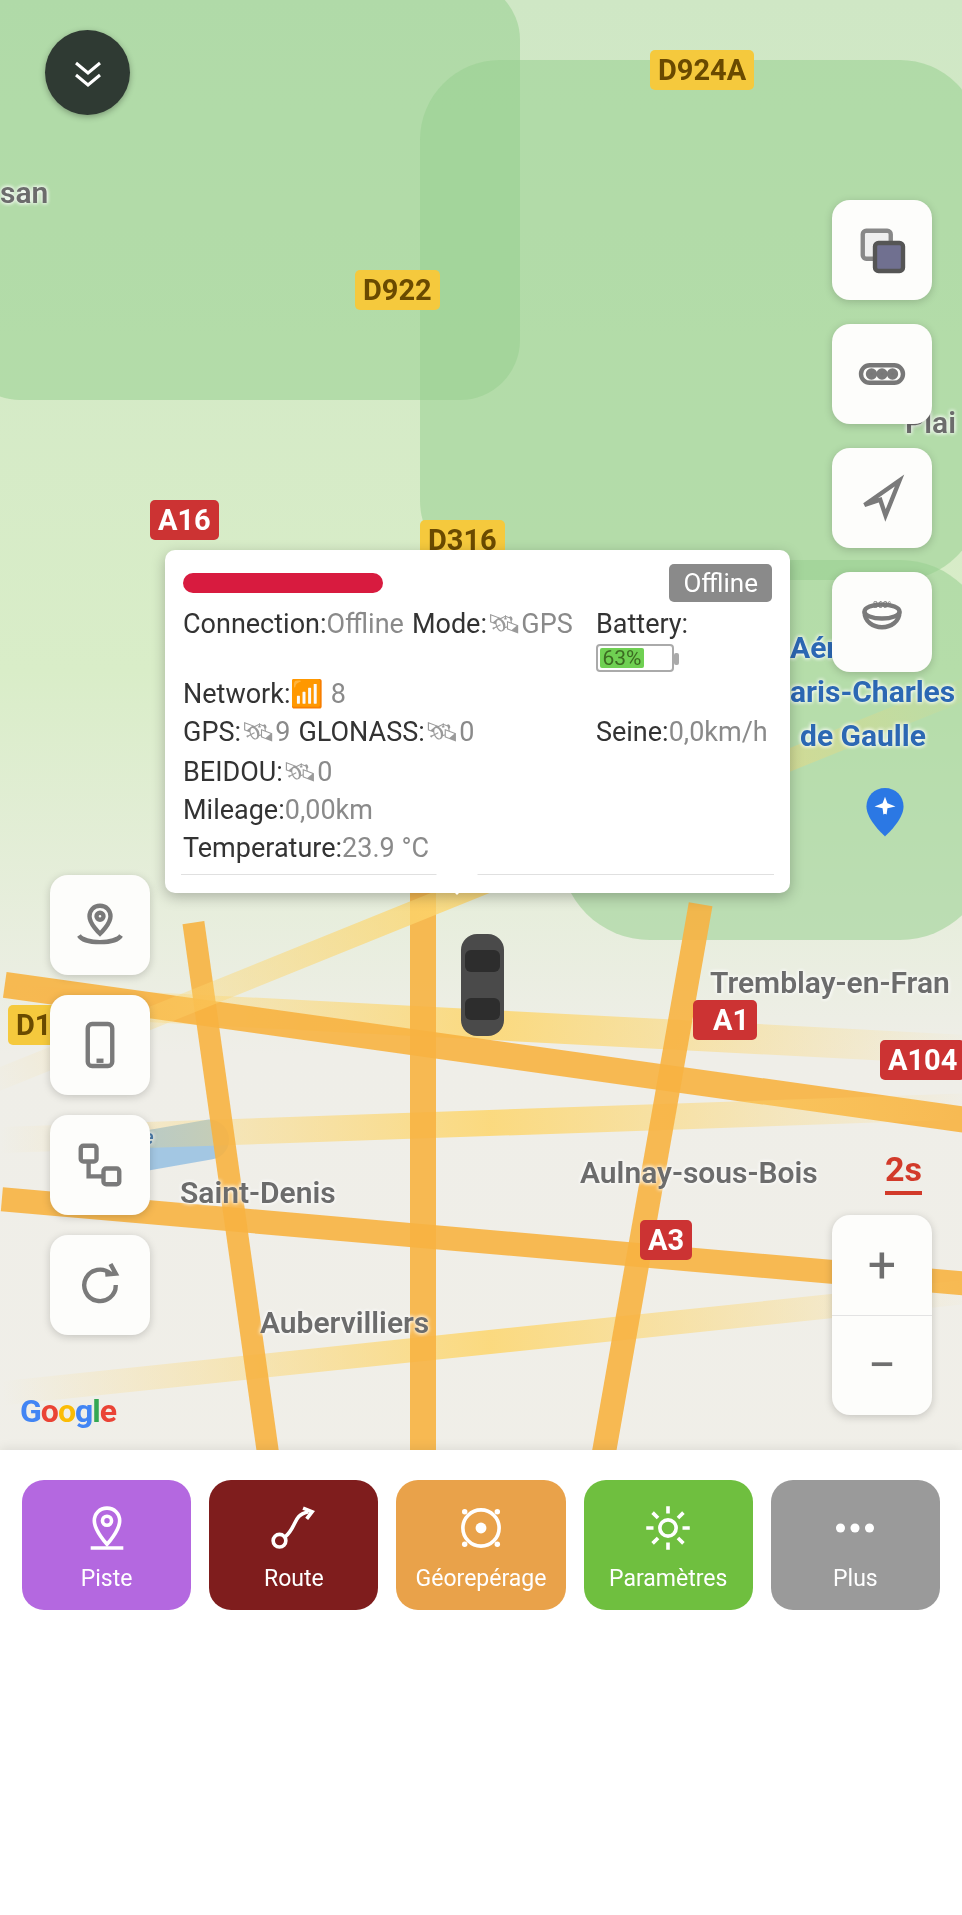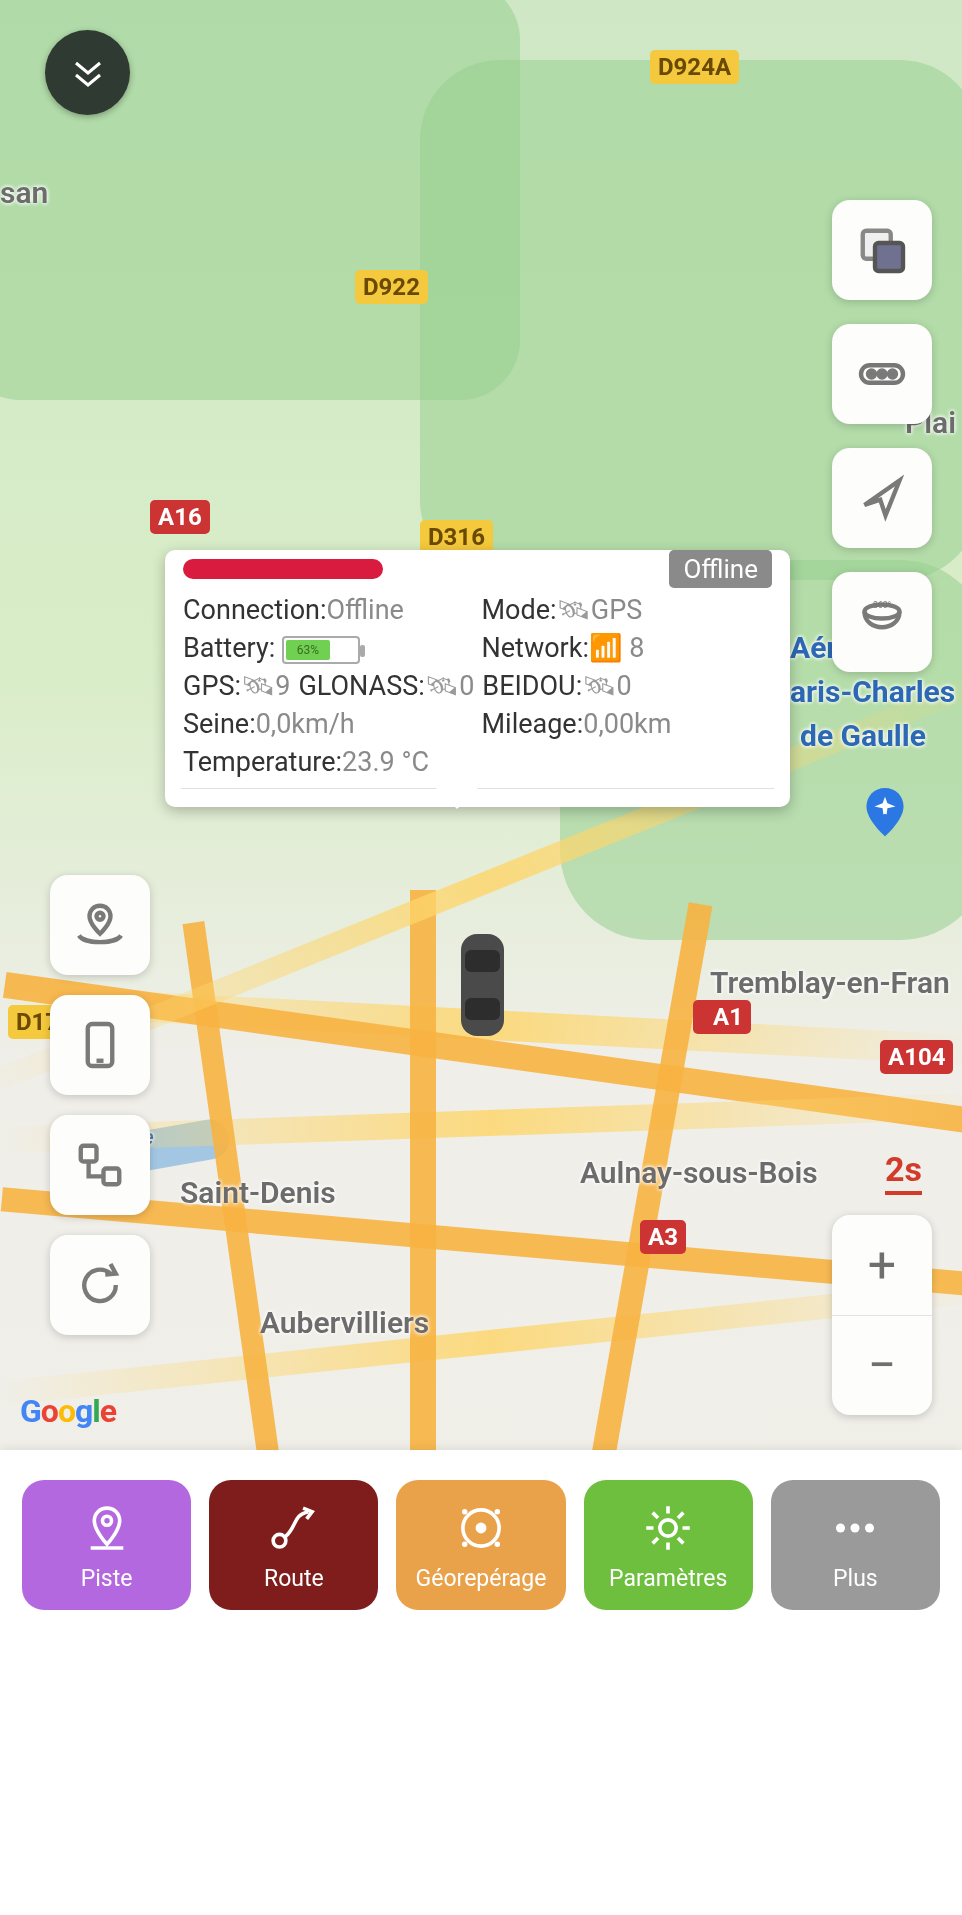--- a/index.html
+++ b/index.html
@@ -9,21 +9,21 @@
 
 .map { position:absolute; inset:0; background:linear-gradient(180deg,#cfe7c5 0%,#d9edc8 35%,#efeee8 55%,#f1efe8 100%); overflow:hidden; }
 .park { position:absolute; background:rgba(152,208,144,.55); }
 .road-y { position:absolute; background:linear-gradient(90deg,rgba(253,214,109,.0),rgba(253,214,109,.85),rgba(253,214,109,.0)); }
 .road-o { position:absolute; background:rgba(247,178,65,.9); }
 .river { position:absolute; background:rgba(137,186,226,.75); border-radius:20px; }
 .map-label{position:absolute;color:#6c6c6c;font-weight:600;text-shadow:0 0 4px #fff,0 0 4px #fff;}
 .map-label.big{font-size:54px;color:#4d4d4d;}
 .map-label.med{font-size:30px;}
 .map-label.blue{color:#2c68b3;font-weight:700;}
-.road-badge{position:absolute;padding:3px 8px;color:#fff;font-weight:700;border-radius:5px;font-size:24px;}
+.road-badge{position:absolute;padding:3px 8px;color:#fff;font-weight:700;border-radius:5px;font-size:29px;}
 .road-badge.red{background:#c33;}
 .road-badge.yellow{background:#f5c93d;color:#6a4a00;}
 .road-badge.green{background:#1f9a3c;}
 .airport{position:absolute;width:50px;height:50px;}
 .airport svg{width:50px;height:50px;}
 
 
 .back-btn{position:absolute;top:30px;left:45px;width:85px;height:85px;border-radius:50%;background:#2f3a33;display:flex;align-items:center;justify-content:center;box-shadow:0 2px 6px rgba(0,0,0,.3);}
 .back-btn svg{width:40px;height:40px;stroke:#fff;stroke-width:3;fill:none;}
 
@@ -39,34 +39,34 @@
 .refresh-label{position:absolute;right:40px;bottom:720px;color:#d23a2a;font-size:34px;font-weight:700;}
 .refresh-label::after{content:"";display:block;border-bottom:4px solid #d23a2a;margin-top:2px;}
 .zoom{position:absolute;right:30px;bottom:500px;width:100px;height:200px;border-radius:18px;background:#fdfdfb;box-shadow:0 2px 8px rgba(0,0,0,.18);display:flex;flex-direction:column;}
 .zoom>div{flex:1;display:flex;align-items:center;justify-content:center;font-size:50px;color:#6f6f6f;}
 
 
 .gbadge{position:absolute;left:20px;bottom:485px;font-size:32px;font-weight:700;letter-spacing:-1px;}
 .gb{display:inline-block;}
 
 
-.callout{position:absolute;left:165px;top:550px;width:625px;background:#fff;border-radius:10px;box-shadow:0 4px 14px rgba(0,0,0,.25);padding:0 18px 10px;}
+.callout{position:absolute;left:165px;top:550px;width:625px;background:#fff;border-radius:10px;box-shadow:0 4px 14px rgba(0,0,0,.25);padding:14px 18px 10px;}
 .callout::after{content:"";position:absolute;left:270px;bottom:-24px;border:22px solid transparent;border-top-color:#fff;}
 .co-head{display:flex;align-items:center;justify-content:space-between;margin-bottom:6px;}
 .co-title{height:20px;width:200px;background:#d81b3f;border-radius:10px;}
 .co-status{background:#8a8a8a;color:#fff;padding:4px 14px;border-radius:5px;font-size:26px;}
-.co-grid{display:grid;grid-template-columns:1fr 1fr;column-gap:8px;row-gap:6px;font-size:27px;color:#333;}
+.co-grid{display:grid;grid-template-columns:1fr 1fr 1fr;column-gap:8px;row-gap:6px;font-size:27px;color:#333;}
 .co-grid .lab{color:#333;}
 .co-grid .val{color:#8a8a8a;}
 .full{grid-column:1 / span 2;}
 .sat-row{grid-column:1 / span 2;display:flex;gap:8px;flex-wrap:wrap;font-size:27px;}
 .batt{display:inline-flex;align-items:center;vertical-align:middle;}
 .batt-body{width:78px;height:28px;border:2px solid #aaa;border-radius:4px;display:flex;align-items:center;padding:2px;position:relative;}
 .batt-body::after{content:"";position:absolute;right:-7px;top:7px;width:5px;height:12px;background:#aaa;border-radius:2px;}
-.batt-fill{height:100%;background:#6fd052;border-radius:2px;display:flex;align-items:center;justify-content:center;color:#3c6b22;font-size:12px;}
+.batt-fill{height:100%;background:#6fd052;border-radius:2px;display:flex;align-items:center;justify-content:center;color:#3c6b22;font-size:21px;}
 .co-hr{border:none;border-top:1px solid #e0e0e0;margin:10px -2px 8px;}
 .co-ts{font-size:27px;color:#555;}
 
 
 .vehicle{position:absolute;left:455px;top:930px;width:55px;height:110px;}
 .vehicle svg{width:55px;height:110px;}
 
 
 .bottomnav{position:absolute;left:0;right:0;bottom:0;height:465px;background:#fff;padding:30px 22px 300px 22px;display:flex;justify-content:space-between;gap:18px;box-shadow:0 -2px 10px rgba(0,0,0,.08);}
 .nav-btn{flex:1;max-width:170px;height:130px;border-radius:22px;display:flex;flex-direction:column;align-items:center;justify-content:center;gap:8px;color:#fff;}

